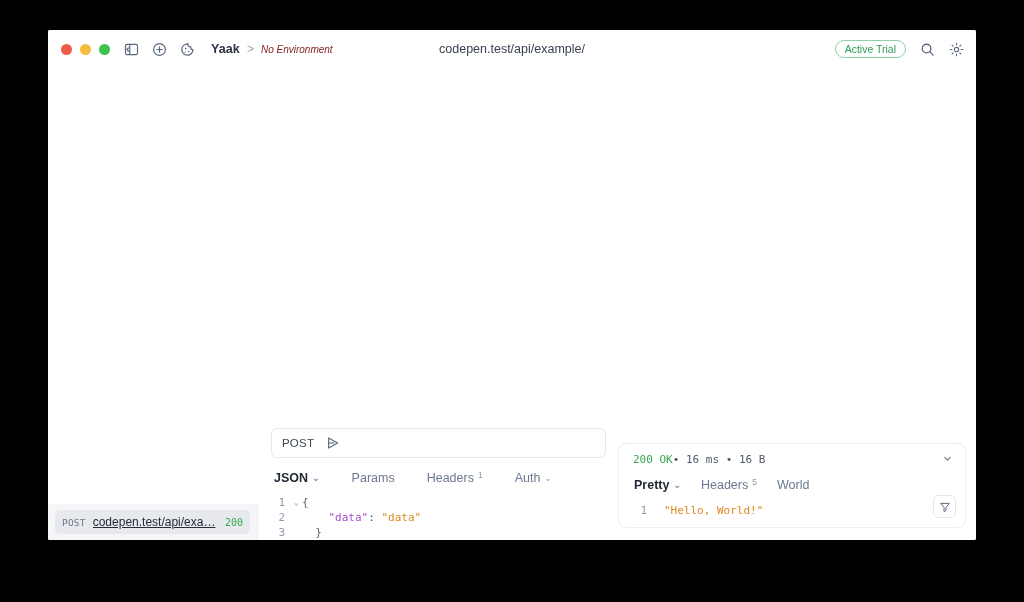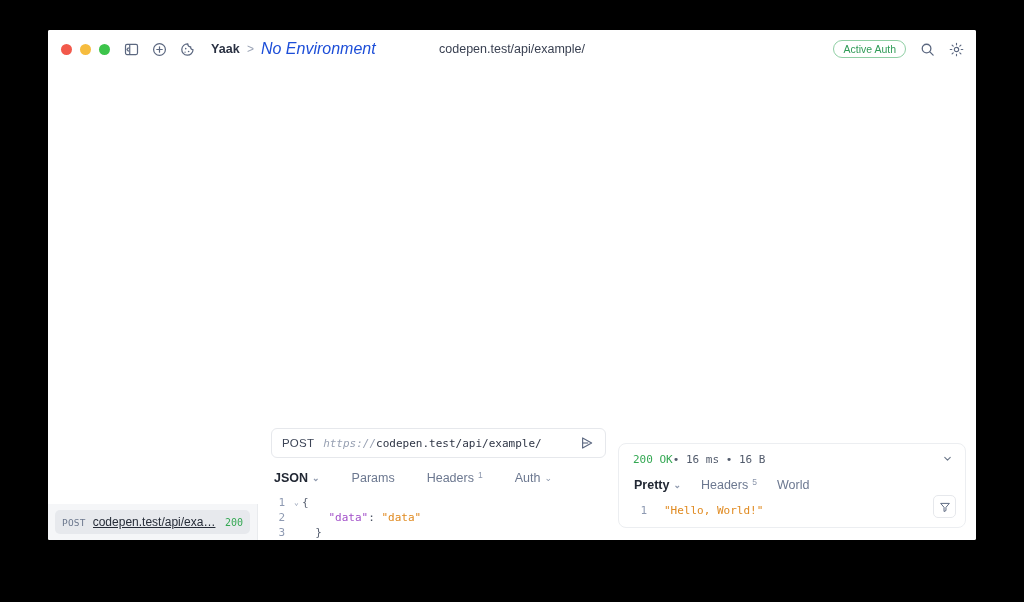--- a/index.html
+++ b/index.html
@@ -53,21 +53,21 @@
   .tb-ico svg { width: 100%; height: 100%; display: block; }
 
   .crumb {
     display: flex;
     align-items: center;
     gap: 7px;
     font-size: 12.5px;
   }
   .crumb-app { color: #2a3142; font-weight: 600; letter-spacing: .1px; }
   .crumb-sep { color: #9aa3b5; font-size: 12px; }
-  .crumb-env { color: #1d4ed8; font-style: italic; font-size: 16px; }
+  .crumb-env { color: #7f1d1d; font-style: italic; font-size: 10px; }
 
   .tb-center {
     position: absolute;
     left: 0; right: 0;
     text-align: center;
     font-size: 12.5px;
     color: #3a4152;
     pointer-events: none;
   }
 
@@ -321,21 +321,21 @@
 
     <div class="crumb">
       <span class="crumb-app">Yaak</span>
       <span class="crumb-sep">&gt;</span>
       <span class="crumb-env">No Environment</span>
     </div>
 
     <div class="tb-center">codepen.test/api/example/</div>
 
     <div class="tb-right">
-      <span class="trial-badge">Active Auth</span>
+      <span class="trial-badge">Active Trial</span>
       <span class="tb-ico">
         <svg viewBox="0 0 16 16" fill="none" stroke="currentColor" stroke-width="1.4">
           <circle cx="7" cy="7" r="4.6"></circle>
           <line x1="10.5" y1="10.5" x2="14" y2="14" stroke-linecap="round"></line>
         </svg>
       </span>
       <span class="tb-ico">
         <svg viewBox="0 0 16 16" fill="none" stroke="currentColor" stroke-width="1.2">
           <circle cx="8" cy="8" r="2.3"></circle>
           <path d="M8 1.3v1.7M8 13v1.7M14.7 8H13M3 8H1.3M12.7 3.3l-1.2 1.2M4.5 11.5l-1.2 1.2M12.7 12.7l-1.2-1.2M4.5 4.5 3.3 3.3" stroke-linecap="round"></path>
@@ -351,21 +351,20 @@
         <span class="req-method">POST</span>
         <span class="req-name">codepen.test/api/exa…</span>
         <span class="req-status">200</span>
       </div>
     </div>
 
     <div class="request-pane">
 
       <div class="url-bar">
         <span class="url-method">POST</span>
-        <span class="url-text"><span class="url-scheme">https://</span><span class="url-host">codepen.test/api/example/</span></span>
         <span class="send-btn">
           <svg viewBox="0 0 16 16" fill="none" stroke="currentColor" stroke-width="1.3" stroke-linejoin="round">
             <path d="M3 2.2 L13.3 8 L3 13.8 Z"></path>
             <line x1="3" y1="8" x2="9.4" y2="8"></line>
           </svg>
         </span>
       </div>
 
       <div class="req-tabs">
         <span class="rtab active">

